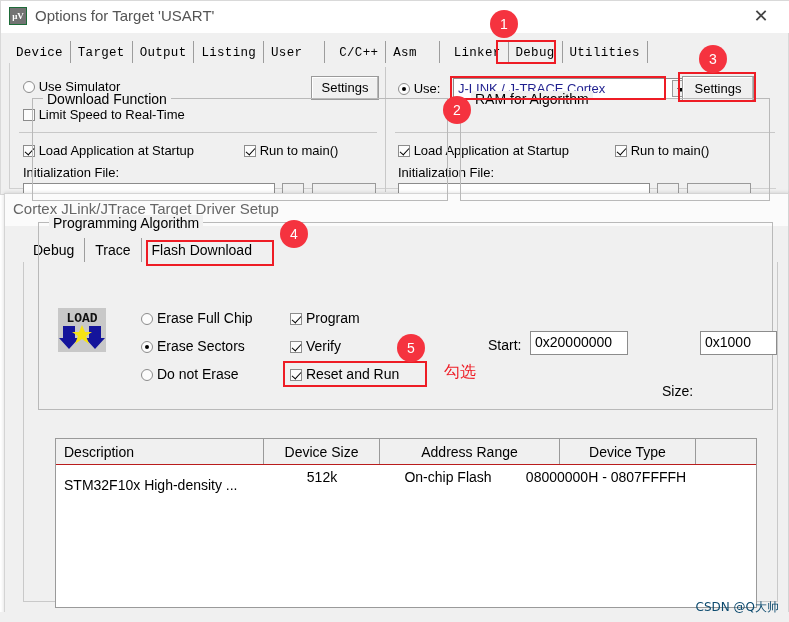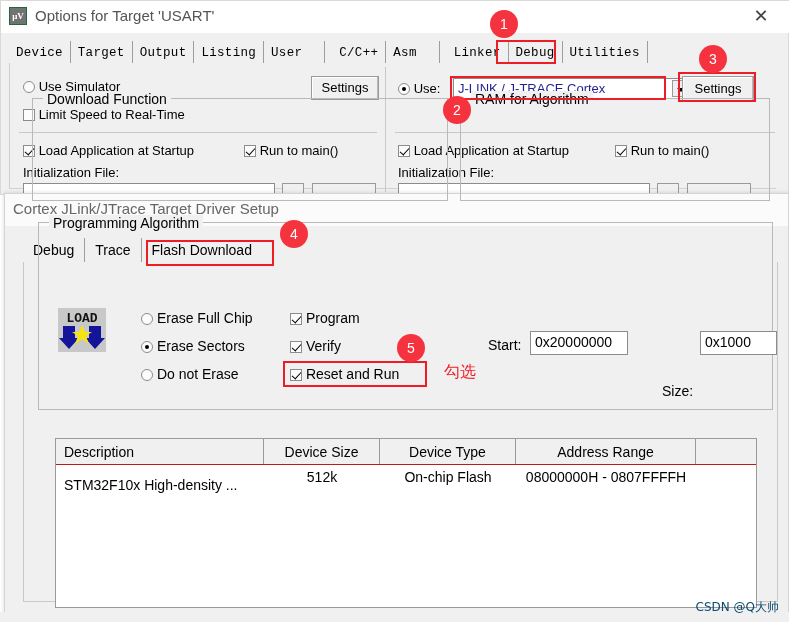--- a/index.html
+++ b/index.html
@@ -566,22 +566,22 @@
 
 <div id="ram-start-label">Start:</div>
 <div id="ram-start-input">0x20000000</div>
 <div id="ram-size-label">Size:</div>
 <div id="ram-size-input">0x1000</div>
 
 <div id="algo-table">
   <div id="algo-header">
     <div class="algo-th left" style="width:208px">Description</div>
     <div class="algo-th" style="width:116px">Device Size</div>
+    <div class="algo-th" style="width:180px">Address Range</div>
     <div class="algo-th" style="width:136px">Device Type</div>
-    <div class="algo-th" style="width:180px">Address Range</div>
     <div class="algo-th" style="width:60px;border-right:none"></div>
   </div>
   <div class="algo-row">
     <div class="algo-td left" style="width:208px">STM32F10x High-density ...</div>
     <div class="algo-td" style="width:116px">512k</div>
     <div class="algo-td" style="width:136px">On-chip Flash</div>
     <div class="algo-td" style="width:180px">08000000H - 0807FFFFH</div>
     <div class="algo-td" style="width:60px"></div>
   </div>
 </div>

